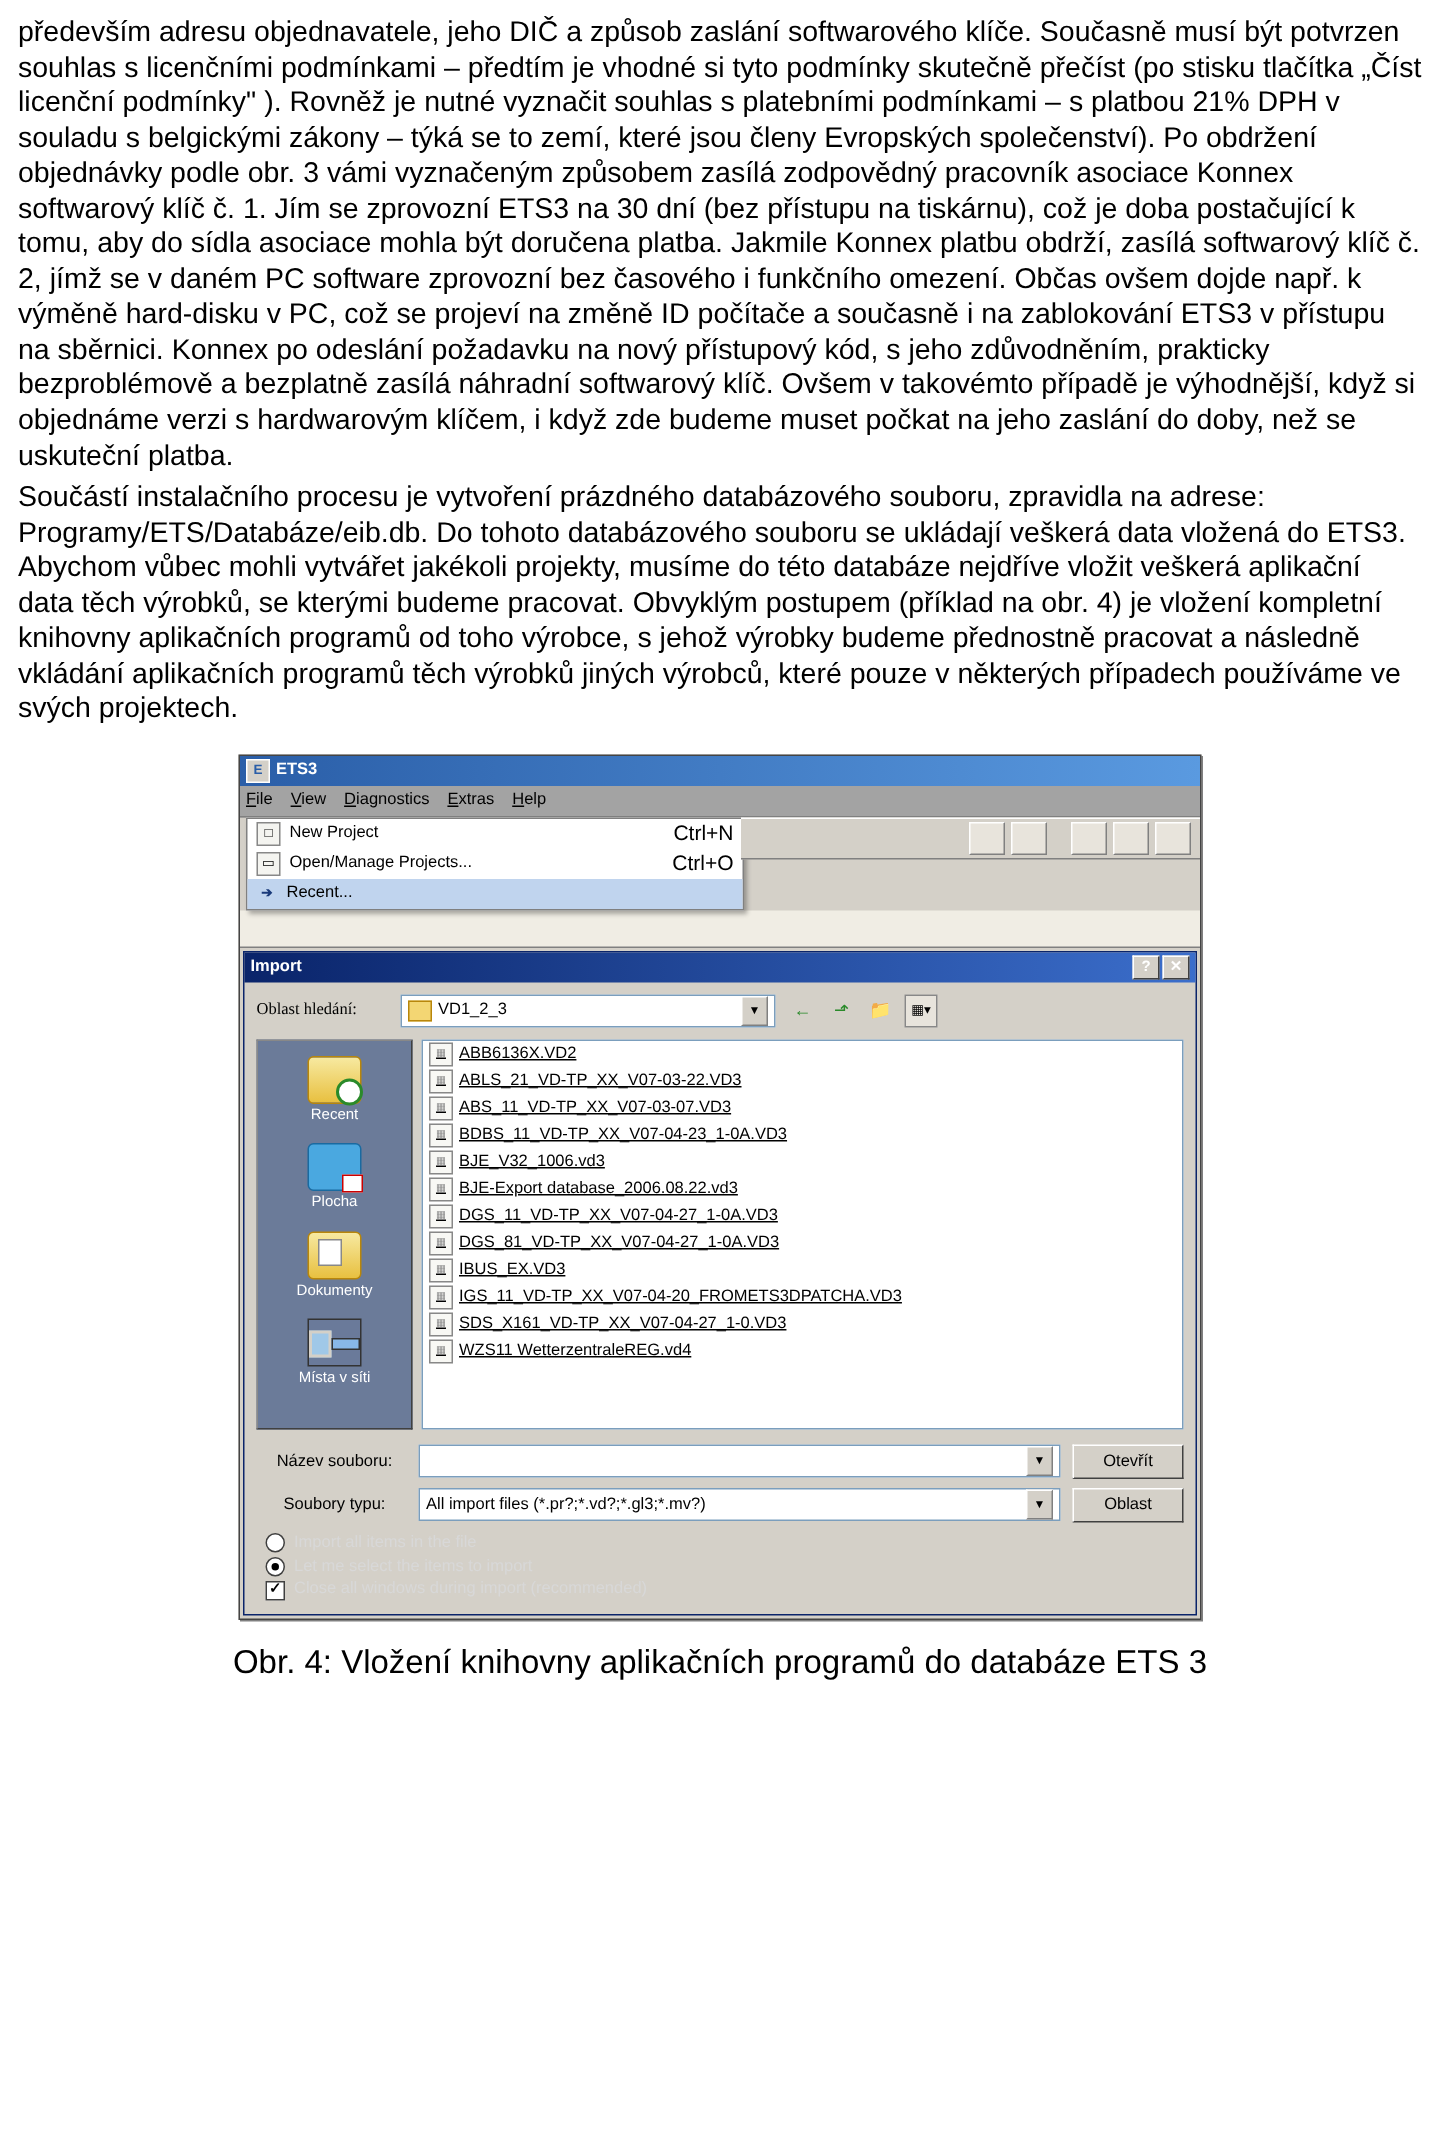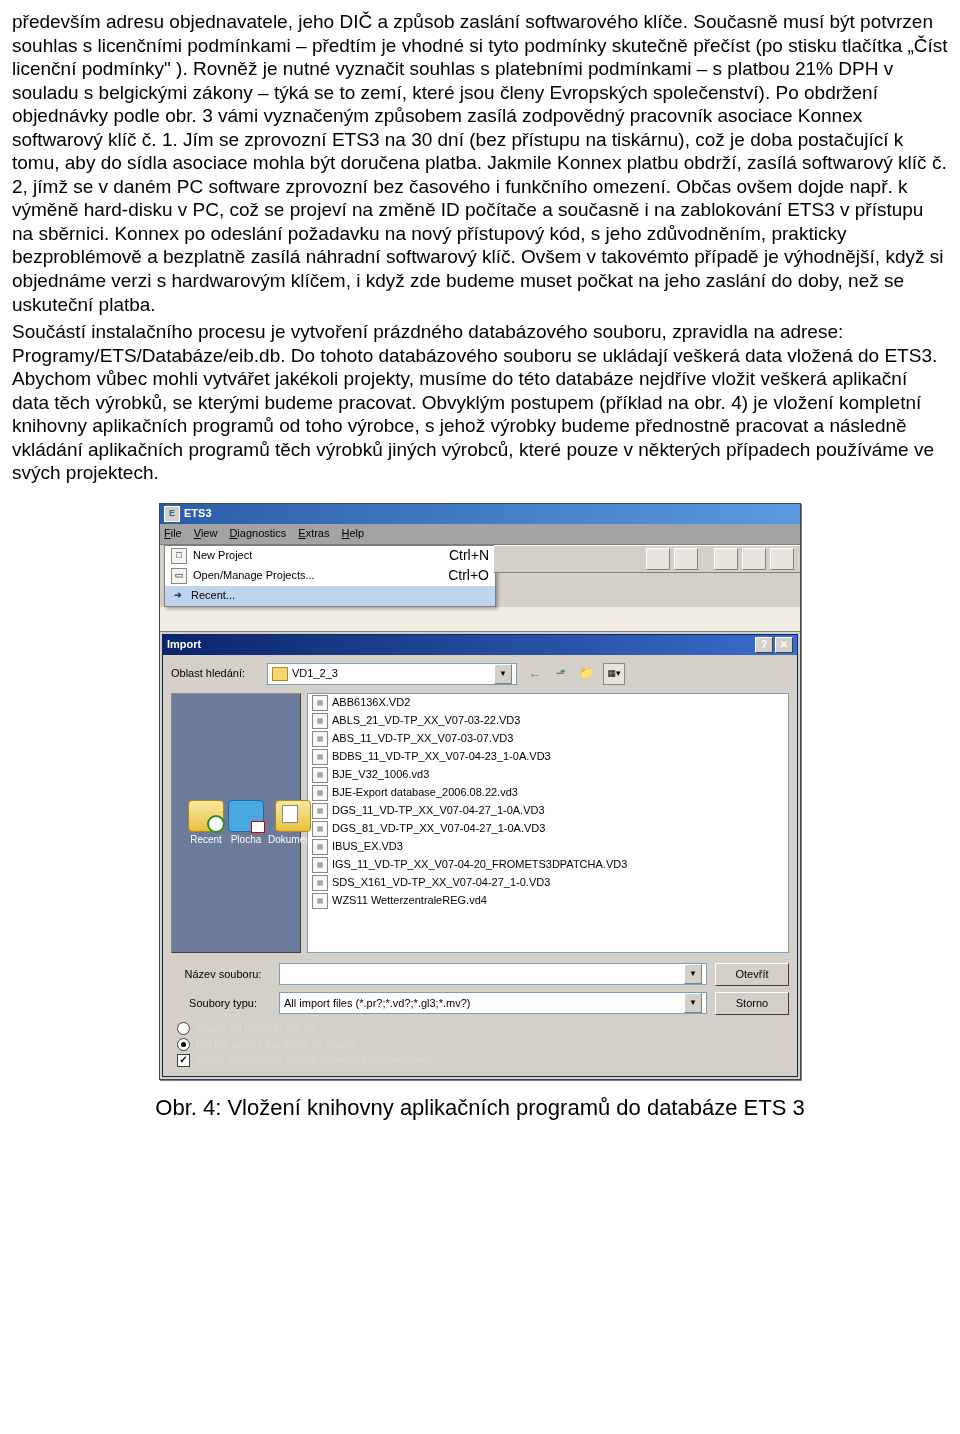--- a/index.html
+++ b/index.html
@@ -86,50 +86,50 @@
   }
   .import-title {
     background: linear-gradient(to right, #0a246a, #3b6ecb);
     height:20px;display:flex;align-items:center;padding:0 4px;color:#fff;font-weight:bold;
     justify-content:space-between;
   }
   .title-btns { display:flex;gap:2px;}
   .tclose {width:16px;height:14px;background:#d4d0c8;border:1px solid #fff;border-right-color:#404040;border-bottom-color:#404040;font-size:10px;display:flex;align-items:center;justify-content:center;font-family:Arial;}
   .import-body { padding:8px; }
   .row-top {display:flex;align-items:center;gap:8px;margin-bottom:8px;}
-  .row-top .lbl {width:88px;color:#e8e8e8;}
+  .row-top .lbl {width:88px;color:#e8e8e8;font-family:Liberation Serif, serif;}
   .combo {
     flex:0 0 240px;height:20px;background:#fff;border:1px solid #7b9ebd;display:flex;align-items:center;padding:0 4px;gap:4px;
   }
   .combo .folder-icon{width:14px;height:12px;background:#f3d673;border:1px solid #b8860b;}
   .combo-arrow{width:16px;height:18px;background:#d4d0c8;border:1px solid #808080;border-top-color:#fff;border-left-color:#fff;margin-left:auto;display:flex;align-items:center;justify-content:center;font-size:8px;}
   .nav-icons{display:flex;gap:6px;}
   .nav-ic{width:20px;height:20px;display:flex;align-items:center;justify-content:center;font-size:12px;}
   .nav-back{color:#2a8a2a;font-weight:bold;}
   .places-filelist {display:flex;gap:6px;}
   .places {
-    width:96px;background:#6b7b99;padding:6px 16px;display:flex;flex-direction:row;align-items:center;gap:4px;
+    width:96px;background:#6b7b99;padding:6px 3px;display:flex;flex-direction:column;align-items:center;gap:4px;
     border:1px solid #404040;border-top-color:#888;border-left-color:#888;
   }
   .place{width:80px;text-align:center;color:#fff;font-size:10px;padding:4px 0;}
   .place.sel{background:#8a9ab8;border:1px solid #404040;}
   .place-icon{width:34px;height:30px;margin:0 auto 2px;display:flex;align-items:center;justify-content:center;}
   .pi-recent{background:linear-gradient(#f7e9a0,#e8c040);border-radius:4px;border:1px solid #b8860b;position:relative;}
   .pi-recent::after{content:"";position:absolute;width:14px;height:14px;border:2px solid #2a8a2a;border-radius:50%;right:-2px;bottom:-2px;background:#fff;}
   .pi-desktop{background:#4aa8e0;border-radius:4px;border:1px solid #1a6aa0;position:relative;}
   .pi-desktop::after{content:"";position:absolute;width:12px;height:10px;background:#fff;right:-2px;bottom:-2px;border:1px solid #c00;}
   .pi-docs{background:linear-gradient(#f7e9a0,#e8c040);border-radius:4px;border:1px solid #b8860b;position:relative;}
   .pi-docs::after{content:"";position:absolute;width:14px;height:16px;background:#fff;left:6px;top:4px;border:1px solid #888;}
   .pi-comp{background:#6a7a9a;border:1px solid #333;}
   .pi-comp::before{content:"";display:block;width:26px;height:18px;background:#a0c8e8;border:2px solid #d4d0c8;margin:2px auto 0;}
   .pi-net{background:#6a7a9a;border:1px solid #333;}
   .pi-net::before{content:"";display:block;width:20px;height:14px;background:#a0c8e8;border:2px solid #d4d0c8;margin:2px auto 0;}
   .pi-net::after{content:"";display:block;width:30px;height:6px;background:#88b8e8;border:1px solid #333;margin:1px auto 0;}
   .filelist{
-    flex:1;background:#fff;border:1px solid #7b9ebd;height:258px;overflow:hidden;
+    flex:1;background:#fff;border:1px solid #7b9ebd;height:258px;overflow:hidden;text-decoration:underline;
   }
   .fileitem{display:flex;align-items:center;gap:4px;height:16px;padding:1px 4px;font-size:11px;}
   .fi-icon{width:14px;height:14px;border:1px solid #888;background:#f8f8f4;display:flex;align-items:center;justify-content:center;font-size:7px;color:#888;}
   .bottom-rows{margin-top:10px;}
   .brow{display:flex;align-items:center;gap:8px;margin-bottom:6px;}
   .brow .blbl{width:96px;color:#e8e8e8;font-size:11px;text-align:center;padding-left:4px;}
   .brow .blbl.dark{color:#000;}
   .bcombo{flex:1;height:20px;background:#fff;border:1px solid #7b9ebd;display:flex;align-items:center;padding:0 4px;}
   .bcombo .combo-arrow{margin-left:auto;}
   .bbtn{width:72px;height:21px;background:#d4d0c8;border:1px solid #404040;border-top-color:#fff;border-left-color:#fff;font-size:11px;display:flex;align-items:center;justify-content:center;}
@@ -307,21 +307,21 @@
               <span class="combo-arrow">▼</span>
             </span>
             <span class="bbtn">Otevřít</span>
           </div>
           <div class="brow">
             <span class="blbl dark">Soubory typu:</span>
             <span class="bcombo">
               <span>All import files (*.pr?;*.vd?;*.gl3;*.mv?)</span>
               <span class="combo-arrow">▼</span>
             </span>
-            <span class="bbtn">Storno</span>
+            <span class="bbtn">Oblast</span>
           </div>
 
           <div class="radio-row">
             <span class="radio"></span>
             <span>Import all items in the file</span>
           </div>
           <div class="radio-row">
             <span class="radio checked"></span>
             <span>Let me select the items to import</span>
           </div>

